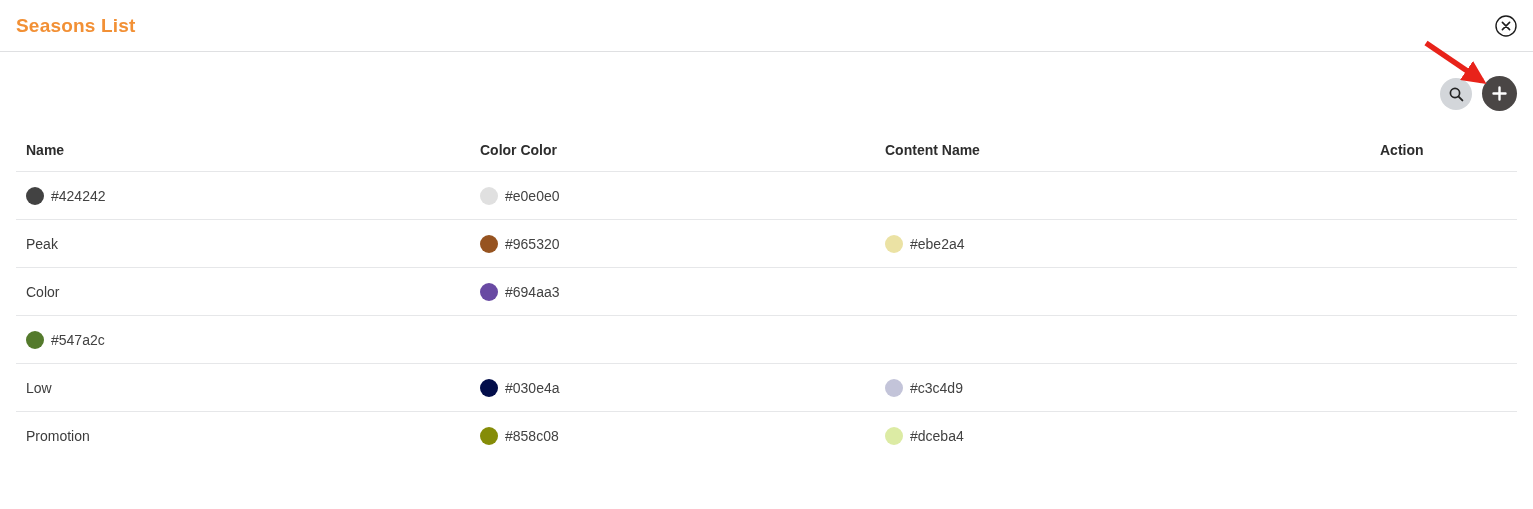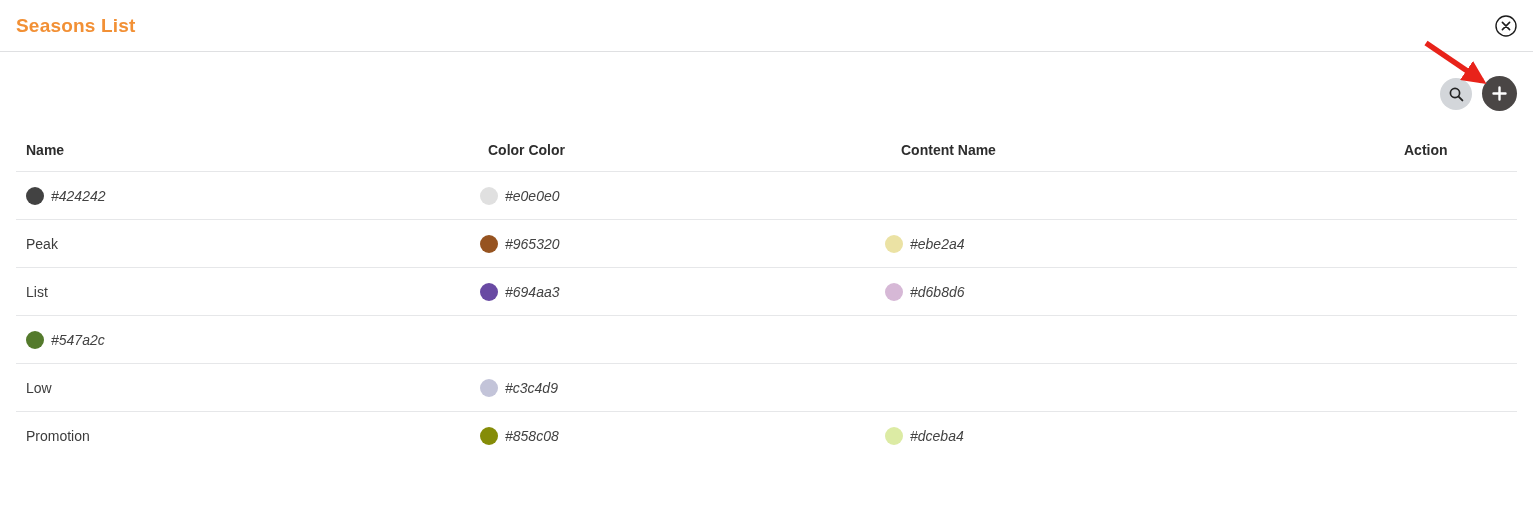--- a/index.html
+++ b/index.html
@@ -57,41 +57,40 @@
     position: absolute; top: 128px; left: 16px; right: 16px;
   }
   .t-row {
     display: grid;
     grid-template-columns: 454px 405px 495px 1fr;
     align-items: center;
   }
   .t-head {
     height: 44px;
     border-bottom: 1px solid #e6e7e9;
-    gap: 8px;
   }
   .t-head .cell {
     font-size: 14px; font-weight: 700; color: #2d2d2d;
   }
   .t-body .t-row {
     height: 48px;
     border-bottom: 1px solid #e6e7e9;
   }
   .t-body .t-row:last-child { border-bottom: none; }
   .cell {
     padding-left: 10px;
     font-size: 14px; color: #3c3c3c;
     display: flex; align-items: center;
     white-space: nowrap;
   }
   .swatch {
     width: 18px; height: 18px; border-radius: 50%;
     display: inline-block; margin-right: 7px; flex: none;
   }
-  .hex { font-size: 14px; color: #424242; font-style: italic; }
+  .hex { font-size: 14px; color: #424242; }
 </style>
 </head>
 <body>
 
 <div class="page">
 
   <div class="titlebar">
     <span class="page-title">Seasons List</span>
     <button class="close-btn" aria-label="Close">
       <span style="display:flex">
@@ -156,43 +155,43 @@
       <span class="hex">#965320</span>
     </div>
     <div class="cell">
       <span class="swatch" style="background: rgb(235, 226, 164);"></span>
       <span class="hex">#ebe2a4</span>
     </div>
     <div class="cell"></div>
   </div>
 
   <div class="t-row">
-    <div class="cell">List</div>
+    <div class="cell">Color</div>
     <div class="cell">
       <span class="swatch" style="background: rgb(105, 74, 163);"></span>
       <span class="hex">#694aa3</span>
     </div>
-    <div class="cell">
-      <span class="swatch" style="background: rgb(214, 184, 214);"></span>
-      <span class="hex">#d6b8d6</span>
-    </div>
     <div class="cell"></div>
   </div>
 
   <div class="t-row">
     <div class="cell">
       <span class="swatch" style="background: rgb(84, 122, 44);"></span>
       <span class="hex">#547a2c</span>
     </div>
     <div class="cell"></div>
   </div>
 
   <div class="t-row">
     <div class="cell">Low</div>
     <div class="cell">
+      <span class="swatch" style="background: rgb(3, 14, 74);"></span>
+      <span class="hex">#030e4a</span>
+    </div>
+    <div class="cell">
       <span class="swatch" style="background: rgb(195, 196, 217);"></span>
       <span class="hex">#c3c4d9</span>
     </div>
     <div class="cell"></div>
   </div>
 
   <div class="t-row">
     <div class="cell">Promotion</div>
     <div class="cell">
       <span class="swatch" style="background: rgb(133, 140, 8);"></span>

